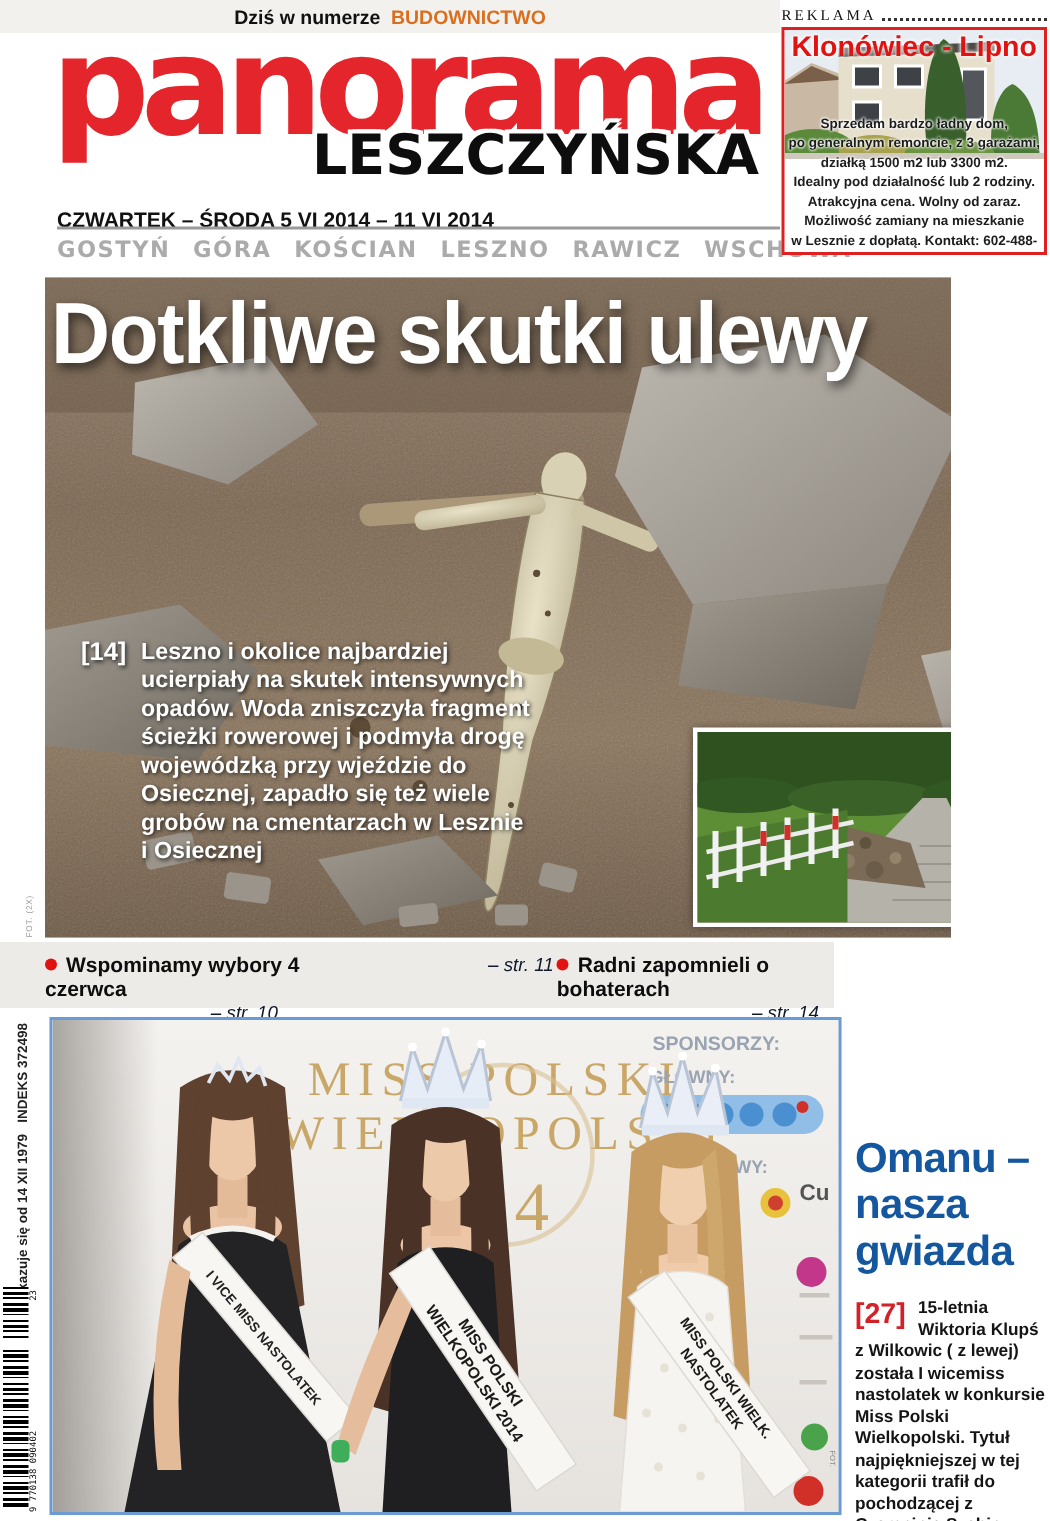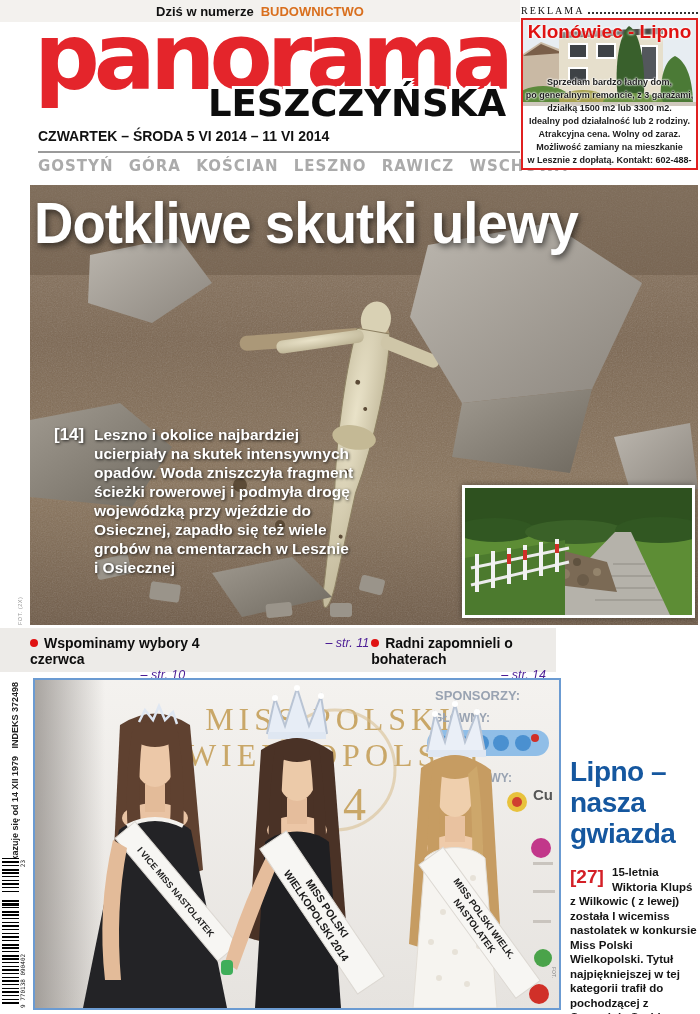--- a/index.html
+++ b/index.html
@@ -22,21 +22,21 @@
     font-size:92px; line-height:1; letter-spacing:-6px; color:#e4252b;
   }
   .logo-sub {
     position:absolute; left:208px; top:82px;
     font-family:"DejaVu Sans", sans-serif; font-weight:bold;
     font-size:37px; letter-spacing:0px; color:#0d0d0d;
     text-shadow:-3px -3px 0 #fff,3px -3px 0 #fff,-3px 3px 0 #fff,3px 3px 0 #fff,
                  0 -3px 0 #fff,0 3px 0 #fff,-3px 0 0 #fff,3px 0 0 #fff;
   }
   .dateline {
-    position:absolute; left:38px; top:128px; width:482px;
+    position:absolute; left:38px; top:138px; width:482px;
     display:flex; justify-content:space-between; align-items:baseline;
     font-weight:bold; font-size:14px;
   }
   .dateline .right { display:flex; align-items:baseline; gap:10px; }
   .dateline .price { font-size:15px; }
   .dateline .note  { font-size:9px; }
   .rule { position:absolute; left:38px; top:151px; width:482px; border-top:2px solid #9a9a9a; }
   .towns {
     position:absolute; left:38px; top:157px; width:482px; text-align:center;
     font-family:"DejaVu Sans", sans-serif; font-weight:bold; font-size:15px;
@@ -54,21 +54,21 @@
     position:absolute; left:0; top:1px; width:100%; text-align:center;
     font-size:19px; font-weight:bold; color:#e01212; white-space:nowrap;
     text-shadow:0 0 3px #fff,0 0 3px #fff;
   }
   .ad-text {
     position:absolute; left:0; top:56px; width:100%; text-align:center;
     font-size:9px; font-weight:bold; line-height:13px; color:#1d1d1d;
     text-shadow:0 0 2px #fff,0 0 2px #fff,0 0 2px #fff;
   }
   
-  .lead { position:absolute; left:30px; top:185px; width:668px; height:440px; overflow:hidden; background:#7c6752; }
+  .lead { position:absolute; left:30px; top:185px; width:604px; height:440px; overflow:hidden; background:#7c6752; }
   .lead svg.scene { position:absolute; left:0; top:0; }
   .headline {
     position:absolute; left:4px; top:4px; white-space:nowrap;
     font-size:58px; font-weight:bold; color:#fff; letter-spacing:-1px;
     transform:scaleX(0.94); transform-origin:left top;
     text-shadow:2px 3px 7px rgba(0,0,0,.6);
   }
   .lead-block { position:absolute; left:24px; top:240px; width:300px; display:flex;
     color:#fff; font-weight:bold; text-shadow:1px 1px 3px rgba(0,0,0,.75); }
   .lead-block .pref { width:40px; font-size:17px; flex:none; }
@@ -80,21 +80,21 @@
     writing-mode:vertical-rl; transform:rotate(180deg);
     font-size:5.5px; color:#9a9a9a; letter-spacing:.5px;
   }
   
   .teasers { position:absolute; left:0; top:628px; width:556px; height:44px;
     background:#edebe8; display:flex; padding:7px 8px 0 30px; }
   .teaser { position:relative; }
   .teaser-title { font-size:14px; font-weight:bold; color:#0d0d0d; }
   .teaser-title .dot { display:inline-block; width:8px; height:8px; border-radius:50%;
     background:#e01212; margin-right:6px; vertical-align:1px; }
-  .teaser-page { display:block; text-align:right; font-style:italic; font-size:12.5px; color:#4c1d95; margin-top:1px; }
+  .teaser-page { display:block; text-align:right; font-style:italic; font-size:12.5px; color:#0f172a; margin-top:1px; }
   .tw1{ width:224px; } .tw2{ width:212px; } .tw3{ width:226px; }
   .tp1{ padding-right:20px; } .tp2{ padding-right:2px; } .tp3{ padding-right:2px; }
   
   .spine { position:absolute; left:2px; top:682px; width:28px; height:330px; }
   .spine .vtext { position:absolute; left:8px; writing-mode:vertical-rl; transform:rotate(180deg);
     font-size:9px; font-weight:bold; color:#222; white-space:nowrap; }
   .spine .idx { top:0; }
   .spine .since { top:74px; }
   .barcode { position:absolute; left:0; top:176px; width:26px; height:152px; }
   .bc-seg { position:absolute; left:0; width:17px; background:
@@ -423,21 +423,21 @@
           <text x="82" y="-3" text-anchor="middle" font-size="9.5" font-weight="bold" fill="#1a1a1a" font-family="Liberation Sans, sans-serif">MISS POLSKI WIELK.</text>
           <text x="82" y="9" text-anchor="middle" font-size="9.5" font-weight="bold" fill="#1a1a1a" font-family="Liberation Sans, sans-serif">NASTOLATEK</text>
         </g>
       </g>
     </svg>
     <span class="miss-credit">FOT.</span>
   </div>
 
   <div class="story">
     <div class="story-title">
-      <div>Lipno –</div>
+      <div>Omanu –</div>
       <div>nasza</div>
       <div>gwiazda</div>
     </div>
     <div class="story-body">
       <span class="pref">[27]</span>
       <span>15-letnia Wiktoria Klupś z Wilkowic ( z lewej) została I wicemiss nastolatek w konkursie Miss Polski Wielkopolski. Tytuł najpiękniejszej w tej kategorii trafił do pochodzącej z Czempinia Szahiry Bisiorek (z prawej). W środku: miss MP Wielkopolski – Maja Nizio.</span>
     </div>
   </div>
 
 </div>

